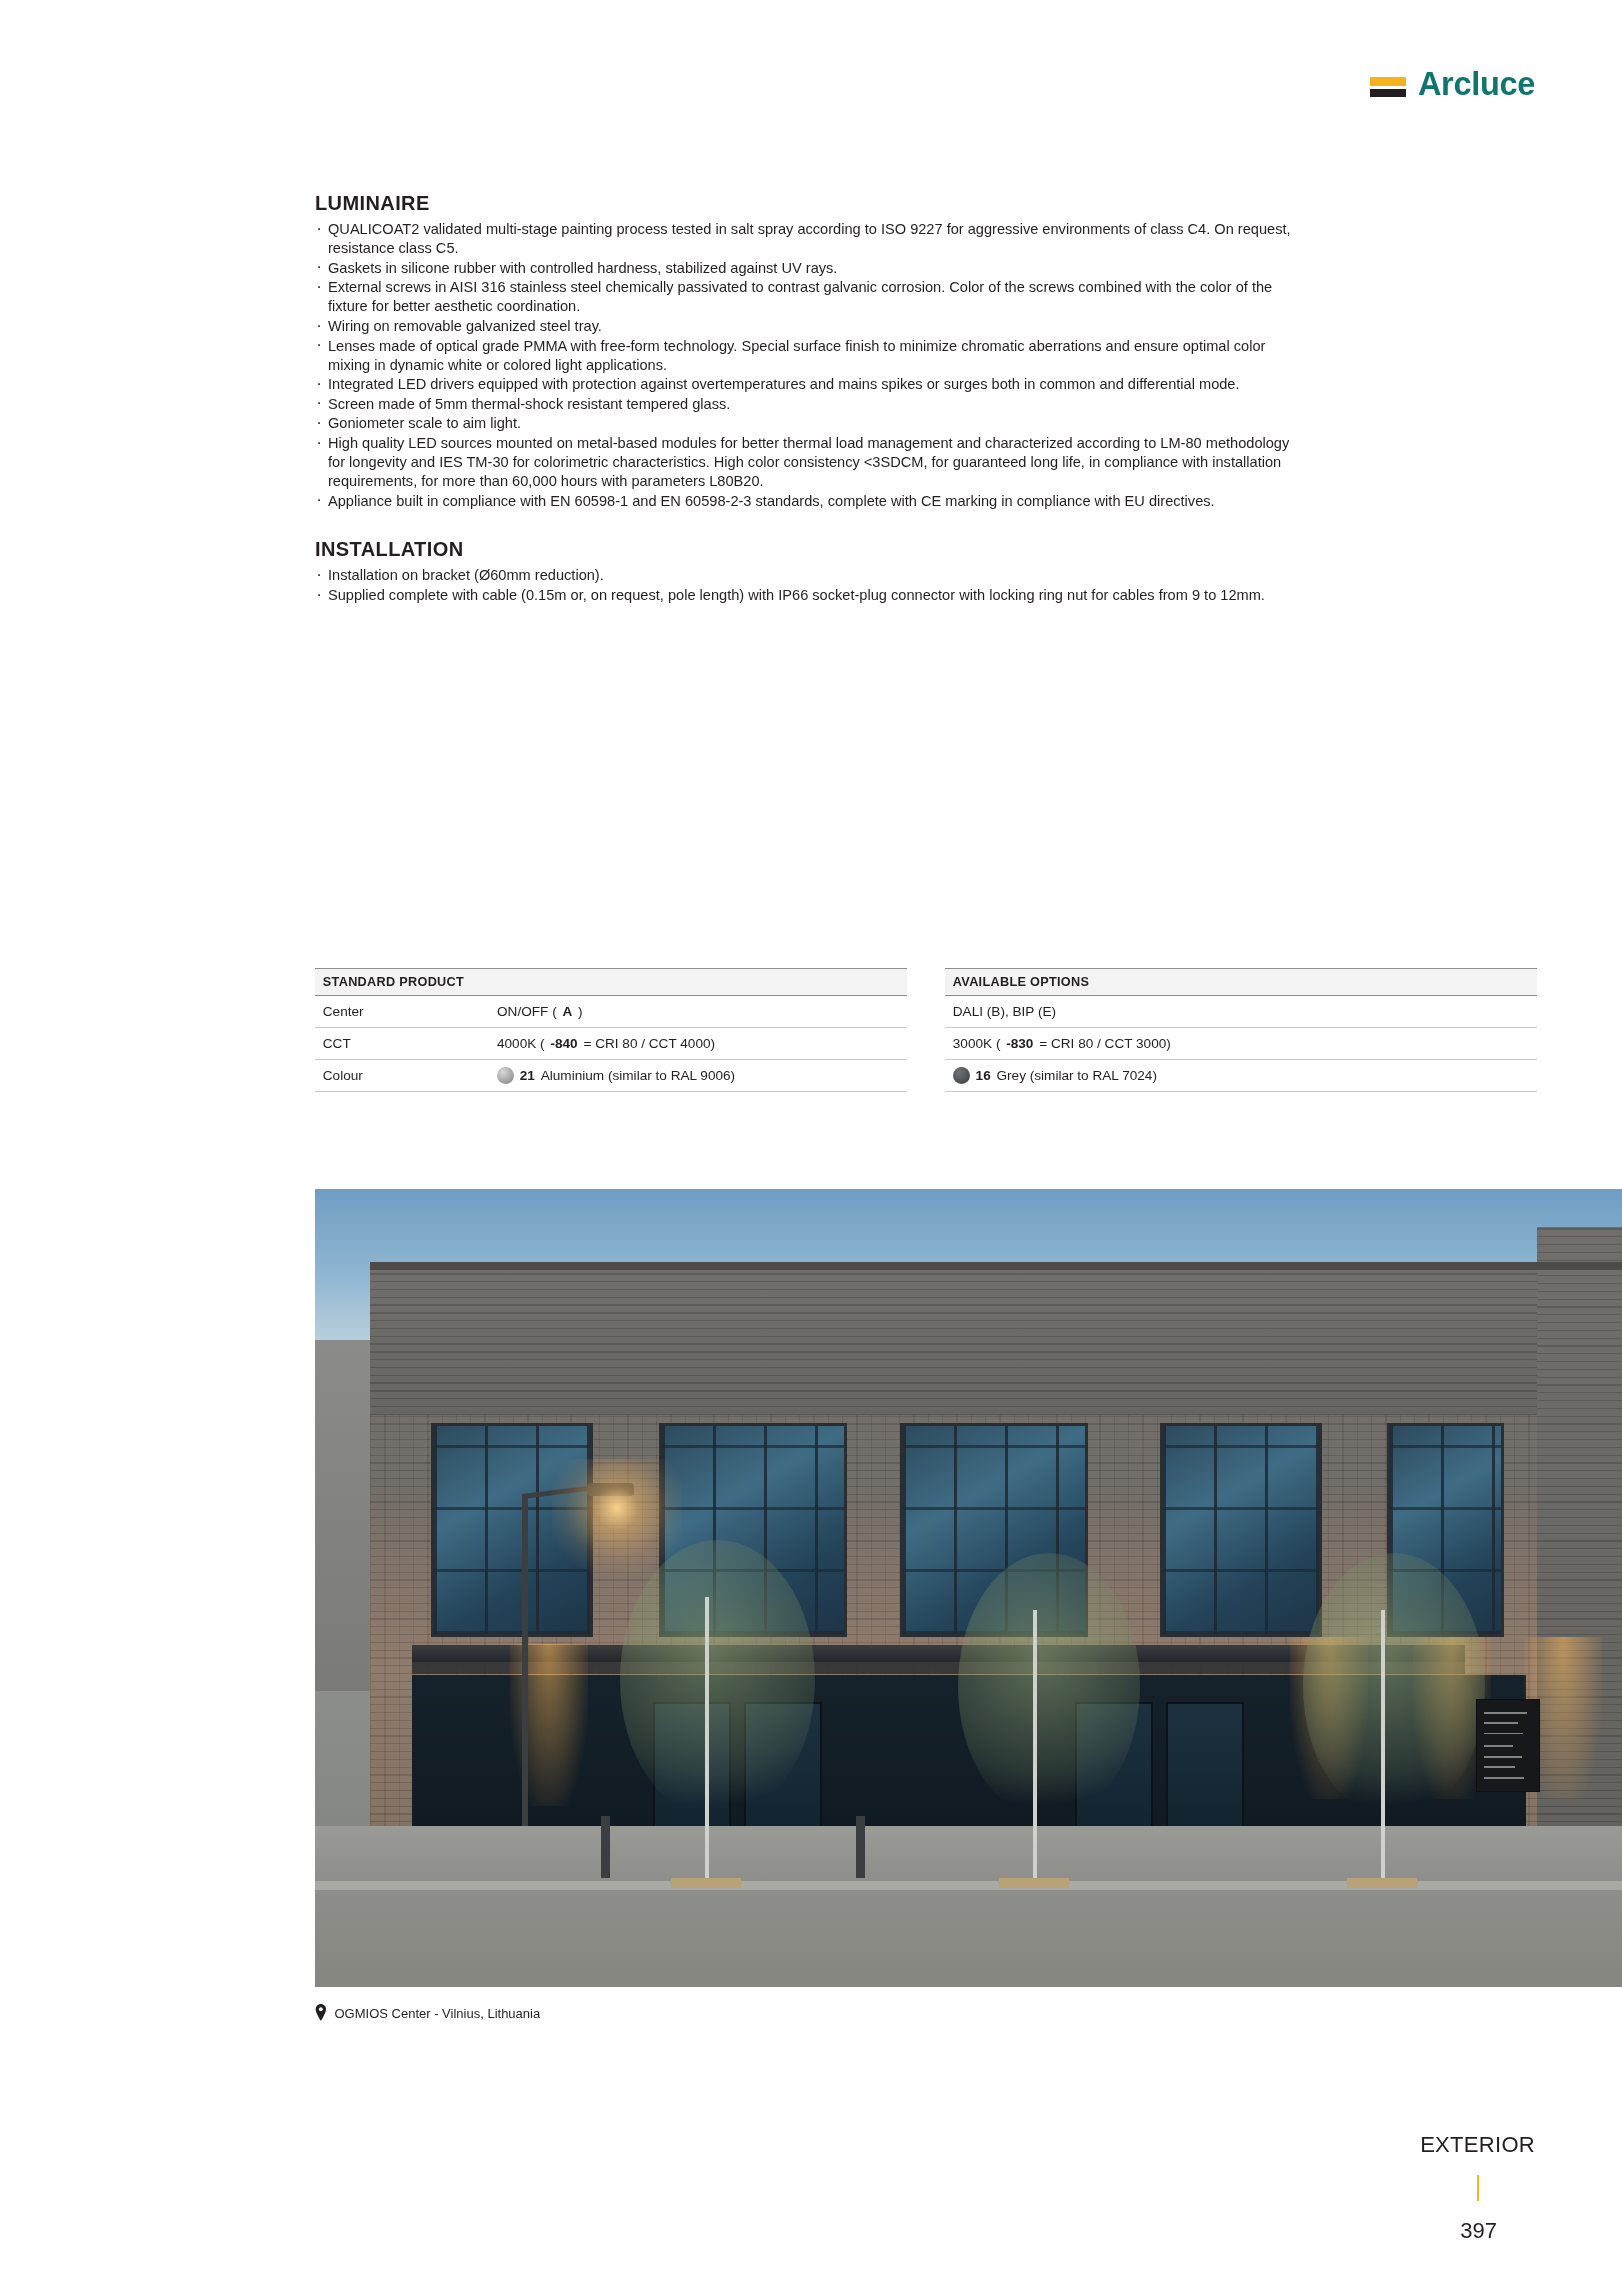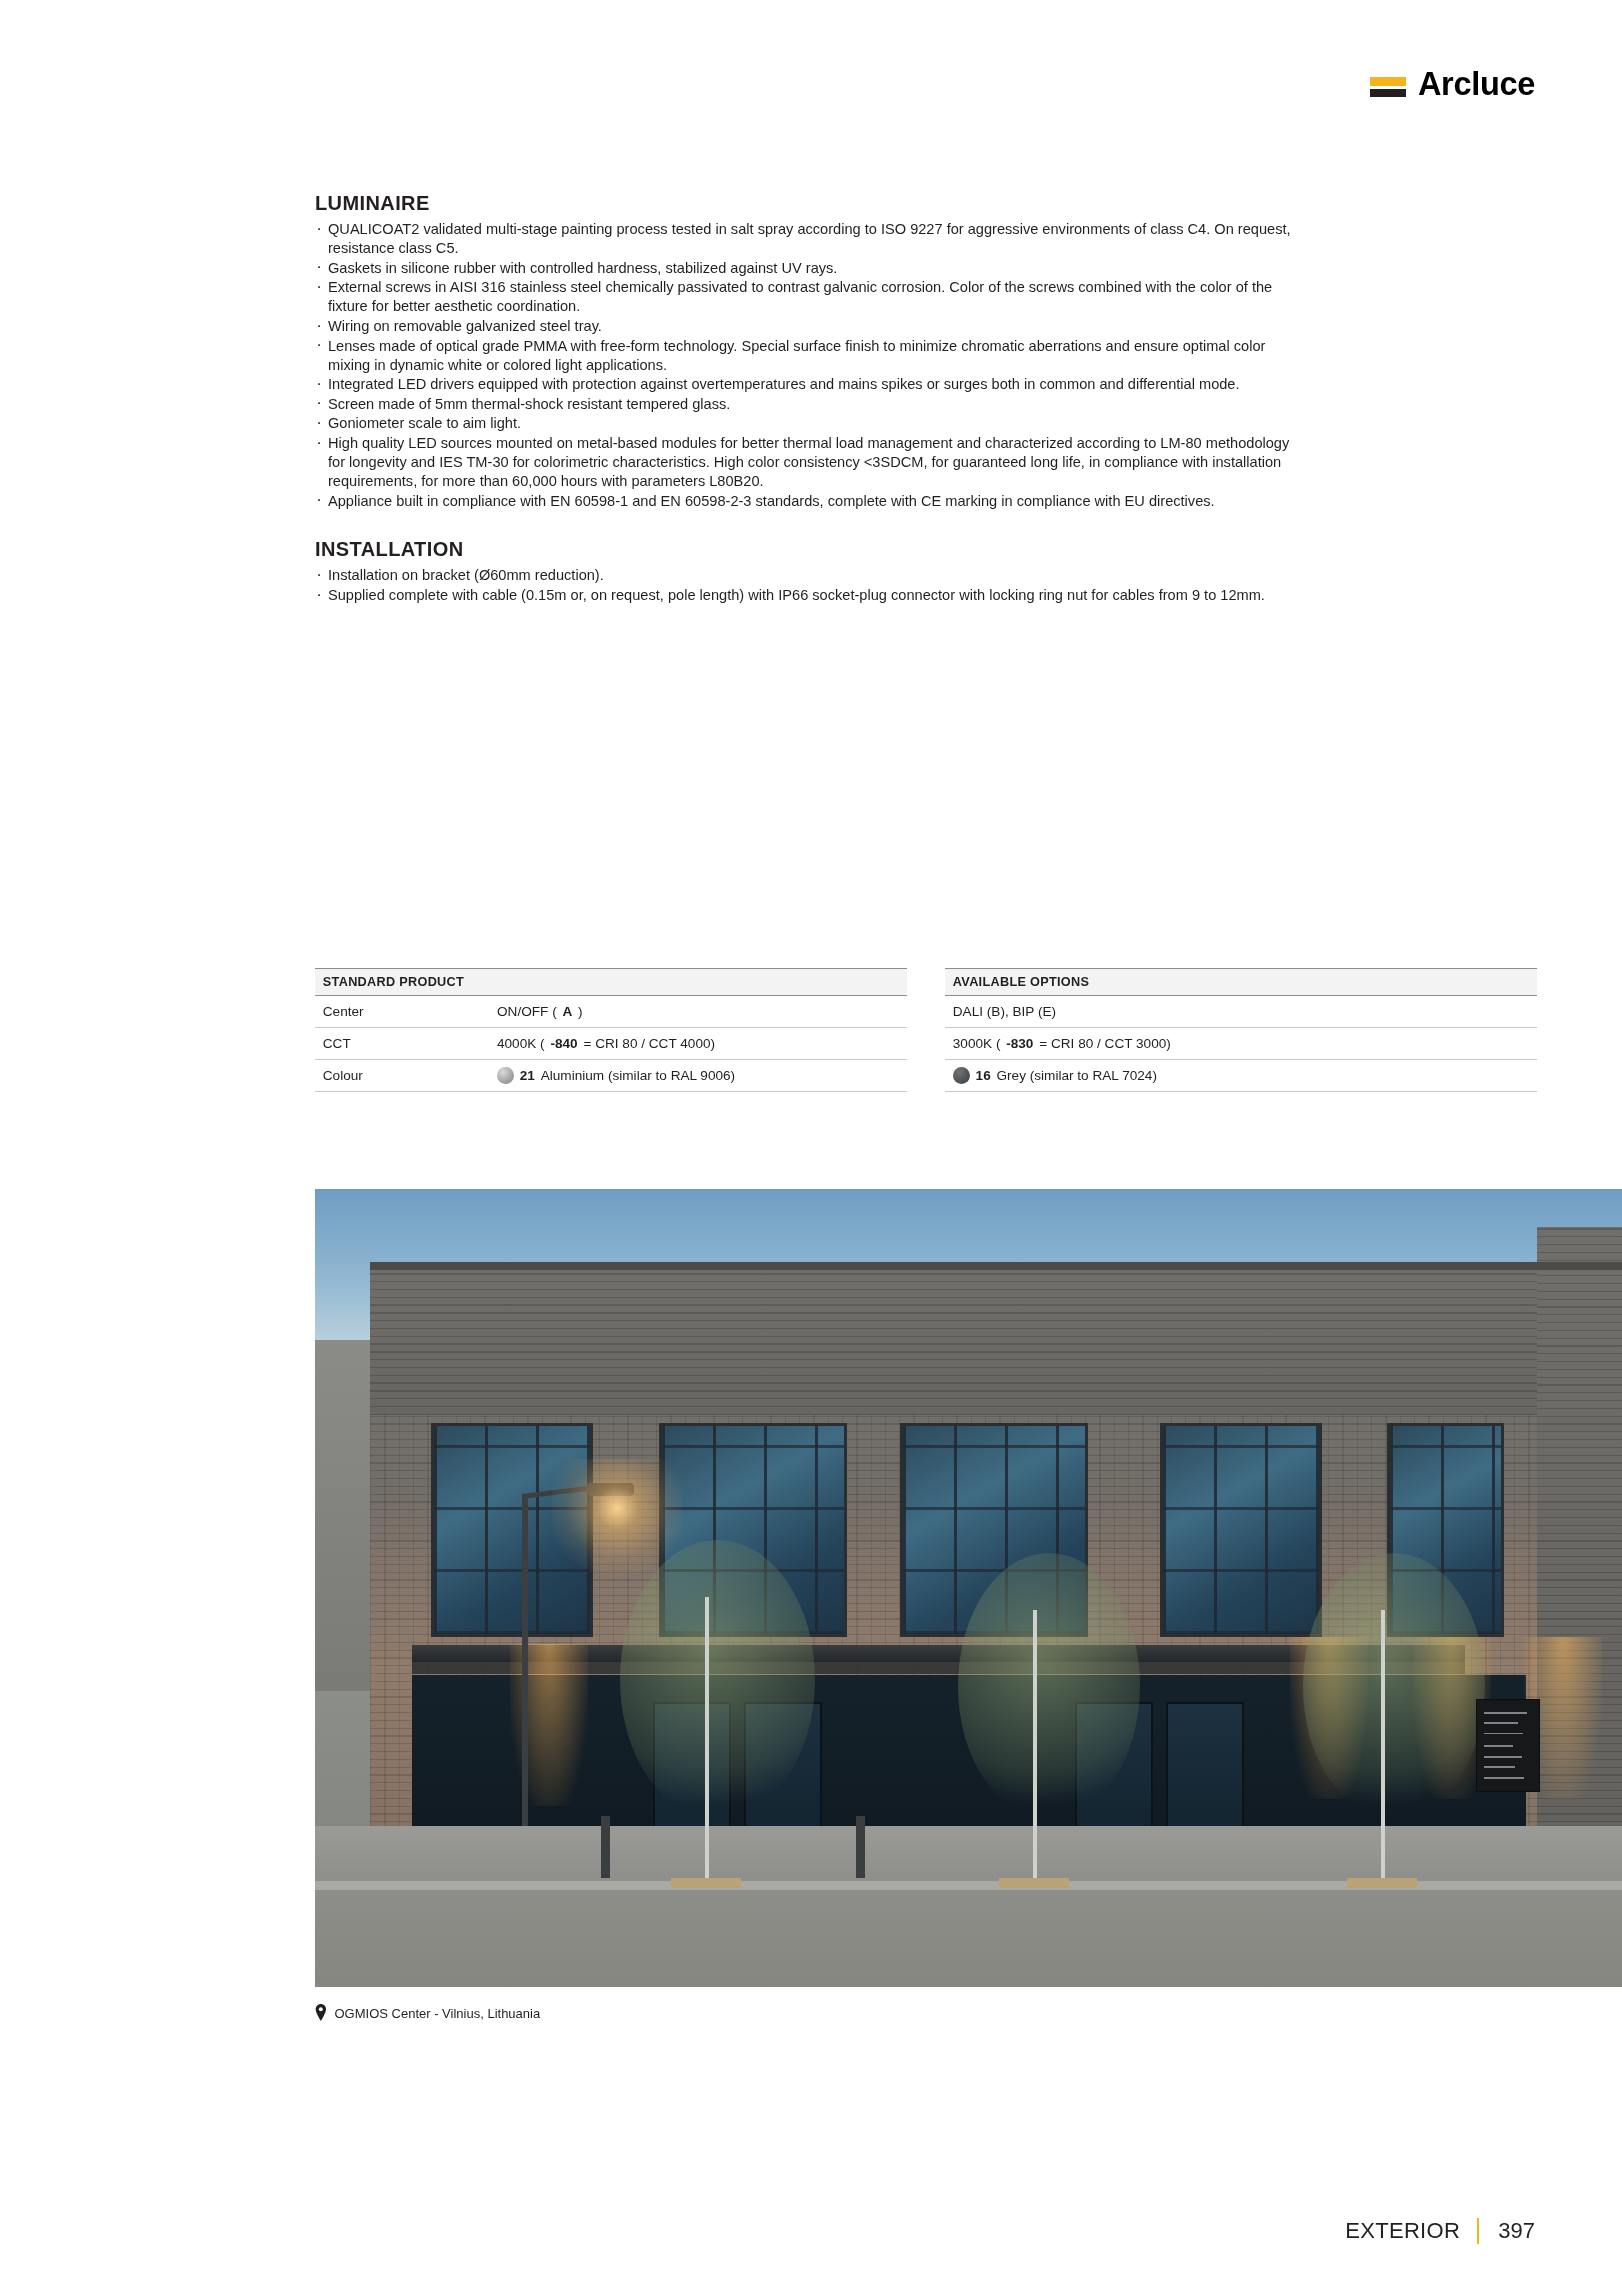--- a/index.html
+++ b/index.html
@@ -45,21 +45,21 @@
   }
   .brand-mark .bar-dark {
     height: 8.4px;
     background: #231f20;
     width: 100%;
   }
   .brand-name {
     font-size: 32.5px;
     font-weight: bold;
     letter-spacing: -0.3px;
-    color: #000000;
+    color: #0f766e;
     line-height: 1;
   }
 
   
   .content {
     position: absolute;
     left: 315px;
     top: 192px;
     width: 988px;
   }
@@ -355,20 +355,21 @@
   .pin svg { display:block; }
 
   
   .footer {
     position: absolute;
     right: 88px;
     bottom: 51px;
     display: flex;
     align-items: center;
     gap: 17px;
+    flex-direction: column;
   }
   .footer .sec {
     font-size: 22px;
     letter-spacing: 0.3px;
     color: #231f20;
   }
   .footer .rule {
     width: 1.9px;
     height: 26px;
     background: #f5b41d;

